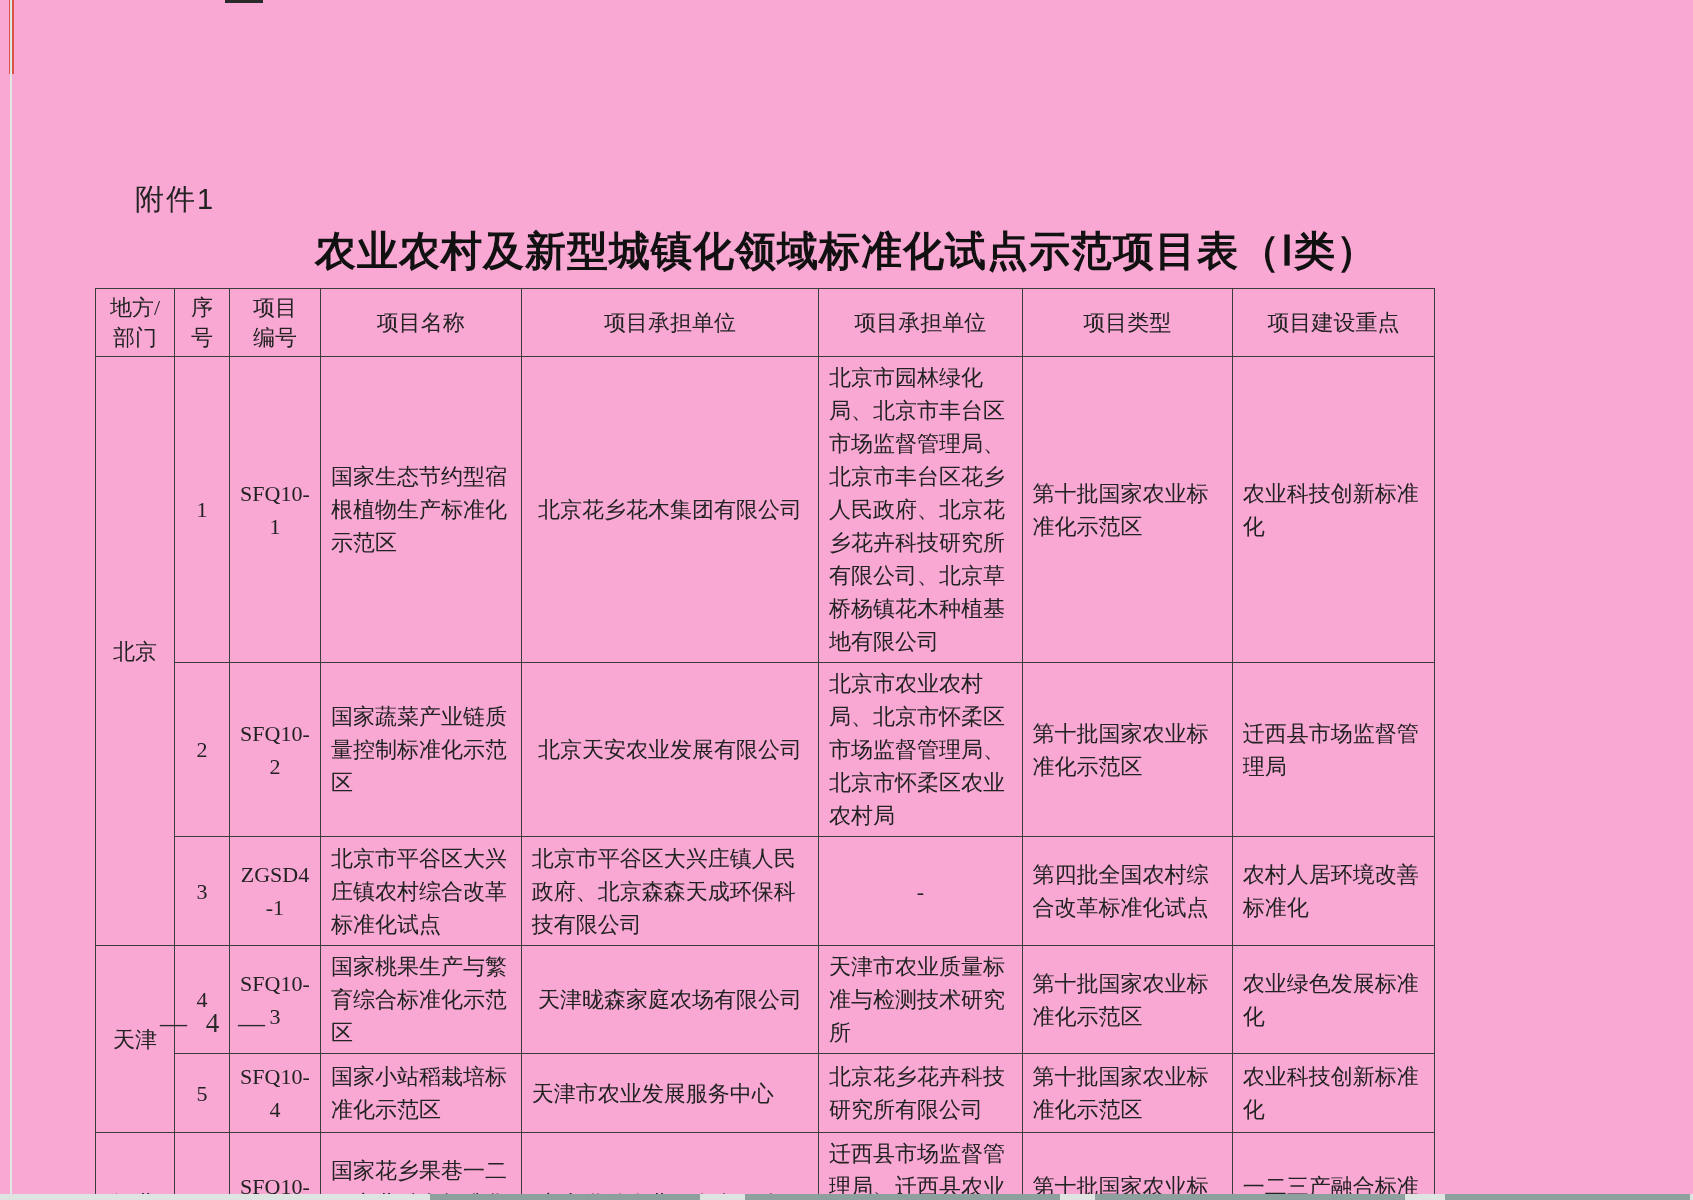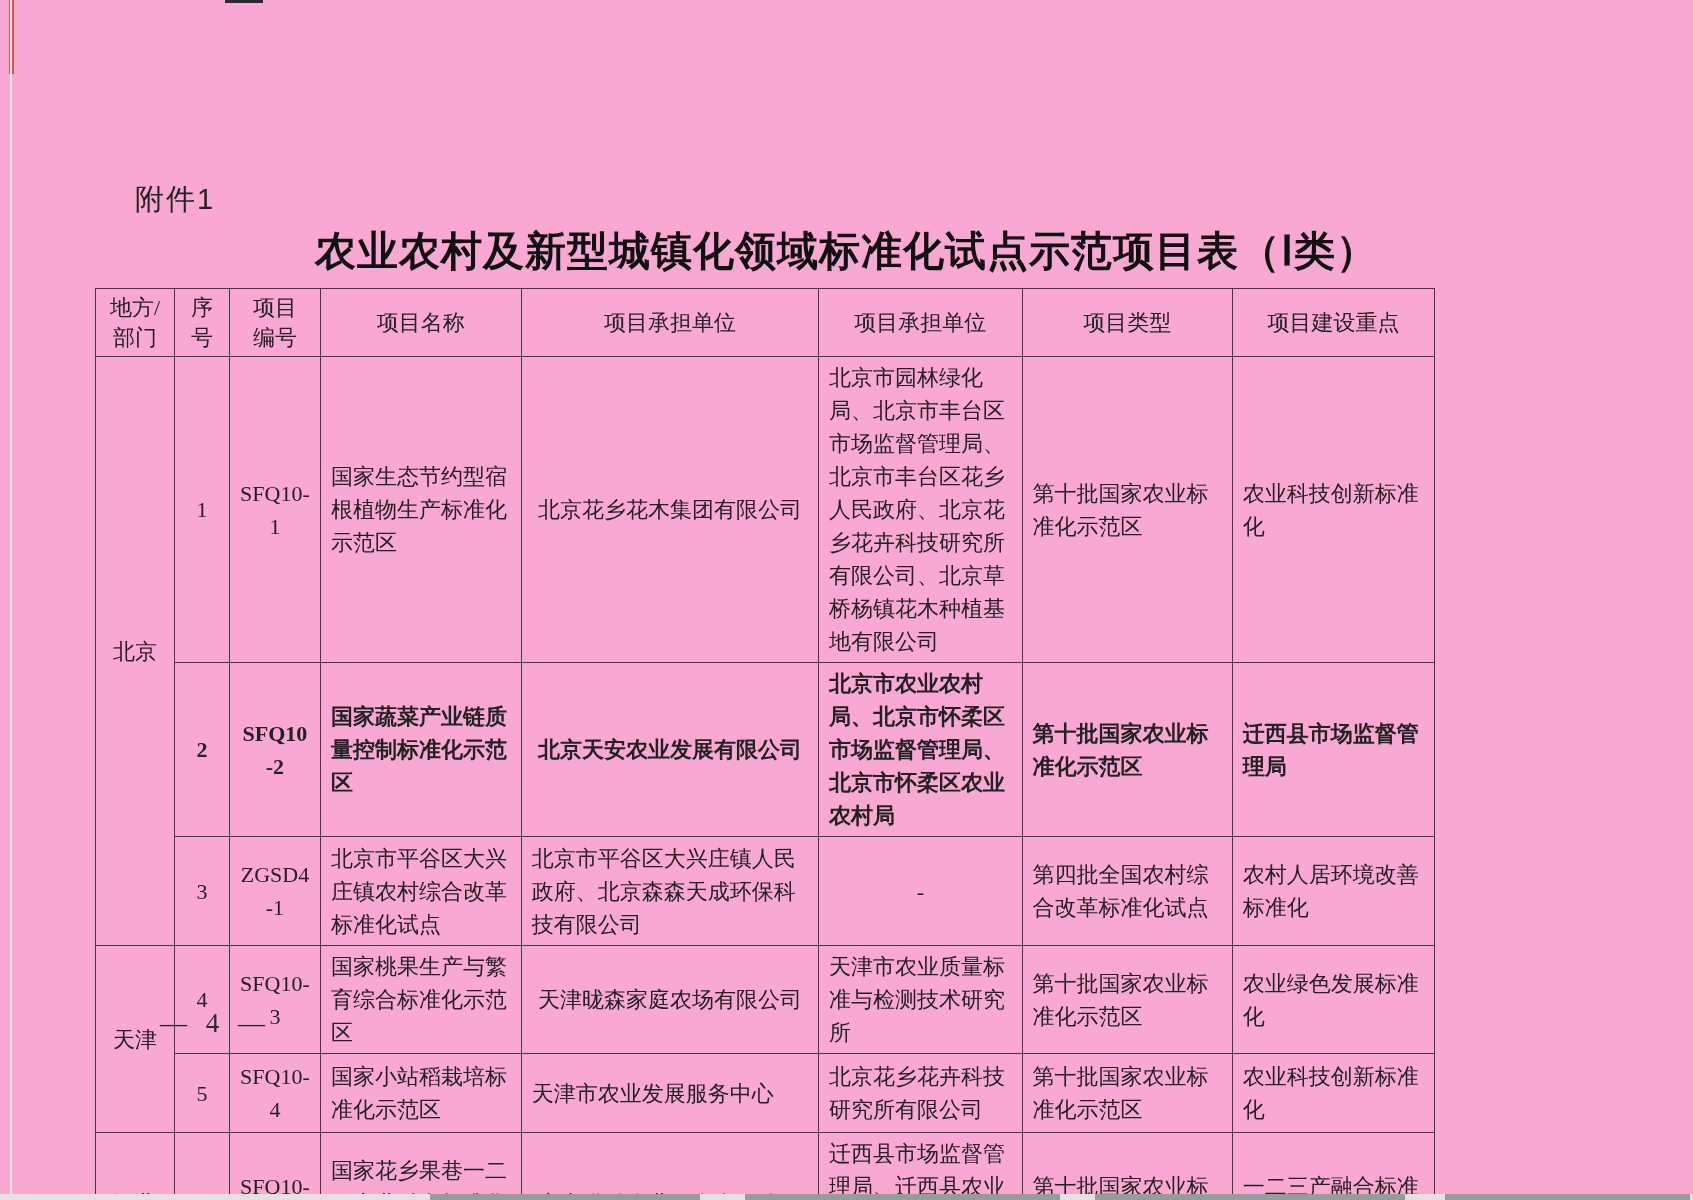--- a/index.html
+++ b/index.html
@@ -63,21 +63,21 @@
     font-weight: normal;
     word-break: break-all;
   }
   .doc-table tr.header-row th {
     text-align: center; font-size: 22px; line-height: 1.35;
     height: 52px;
   }
   .c-center { text-align: center; }
   .c-left   { text-align: left; }
   .row-1 td { height: 207px; padding-left: 10px; }
-  .row-2 td { height: 94px; font-weight: bold; }
+  .row-2 td { height: 94px; }
   .row-3 td { height: 100px; }
   .row-4 td { height: 64px; }
   .row-5 td { height: 70px; }
   .row-6 td { height: 89px; }
   .footer-page {
     position: absolute; left: 160px; top: 1008px;
     font-size: 27px; letter-spacing: 6px; color: #2a2a2a;
   }
 </style>
 </head>

